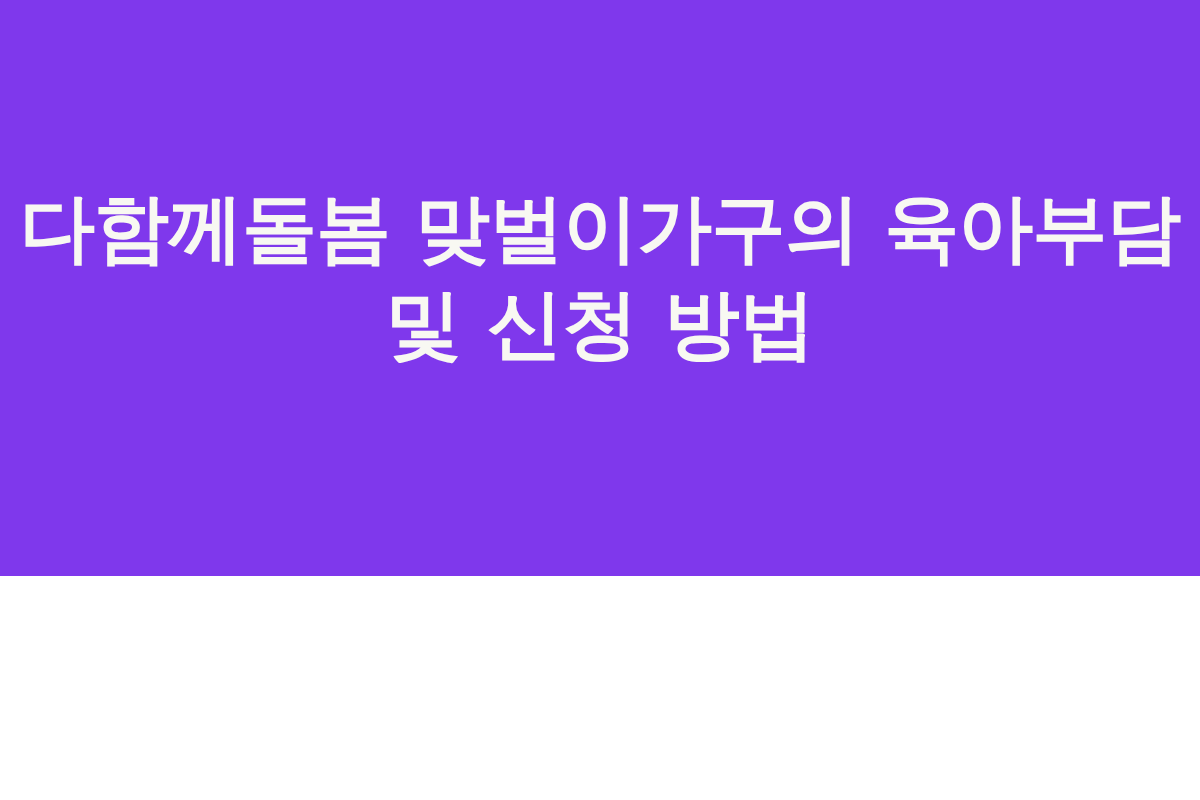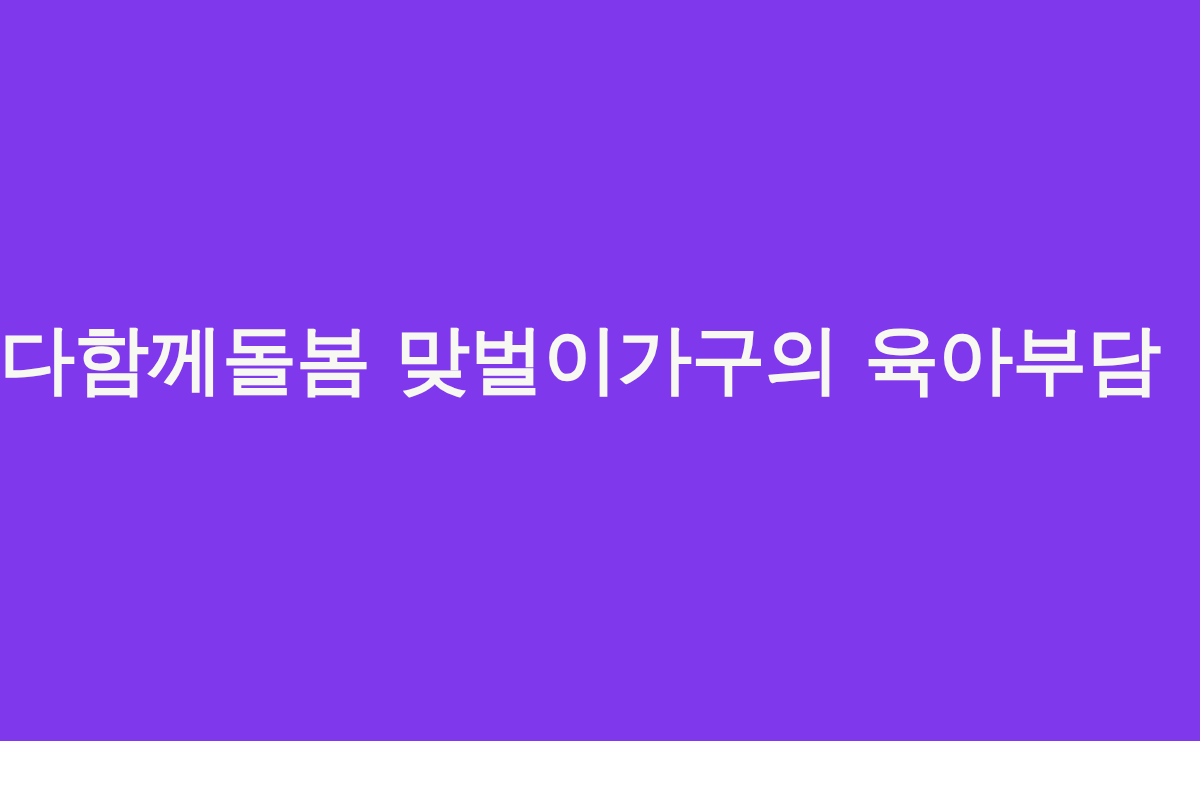--- a/index.html
+++ b/index.html
@@ -13,25 +13,25 @@
     height: 800px;
     overflow: hidden;
     font-family: "DejaVu Sans", "Liberation Sans", sans-serif;
   }
 
   
   .banner {
     position: relative;
     box-sizing: border-box;
     width: 1200px;
-    height: 741px;
+    height: 576px;
     background: #7f38ec;
     display: flex;
     align-items: center;
-    justify-content: flex-start;
+    justify-content: center;
     overflow: hidden;
   }
 
   
   .headline {
     position: relative;
     width: 1160px;
     margin: 0;
     padding: 0;
     text-align: center;
@@ -71,16 +71,17 @@
 </head>
 <body>
 
 <div class="banner" style="background: rgb(127, 56, 236);">
 
   <h1 class="headline" style="color: rgb(248, 248, 242);">
 
     <span class="headline-line headline-line--1" style="font-size: 75px;">다함께돌봄 맞벌이가구의 육아부담</span>
 
 
+    <span class="headline-line headline-line--3">및 신청 방법</span>
 
   </h1>
 
 </div>
 
 </body></html>

